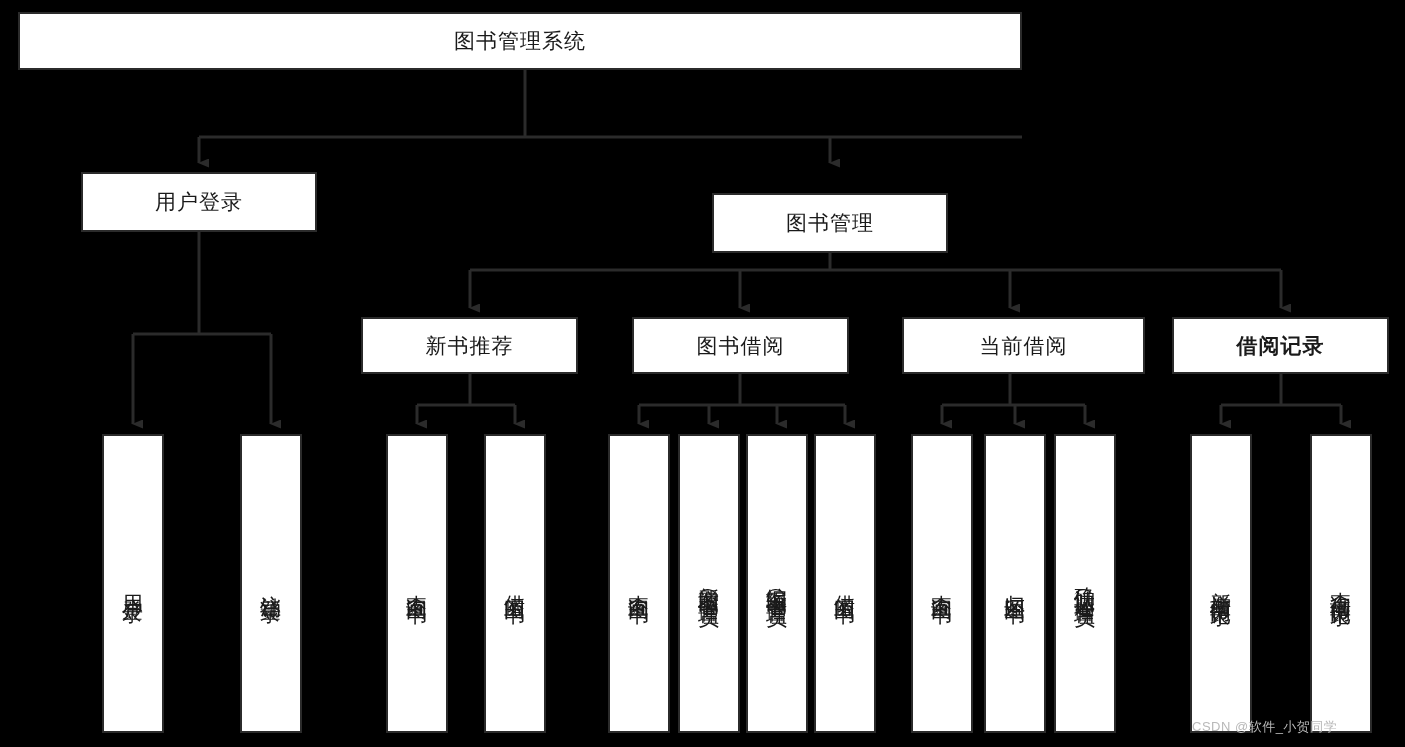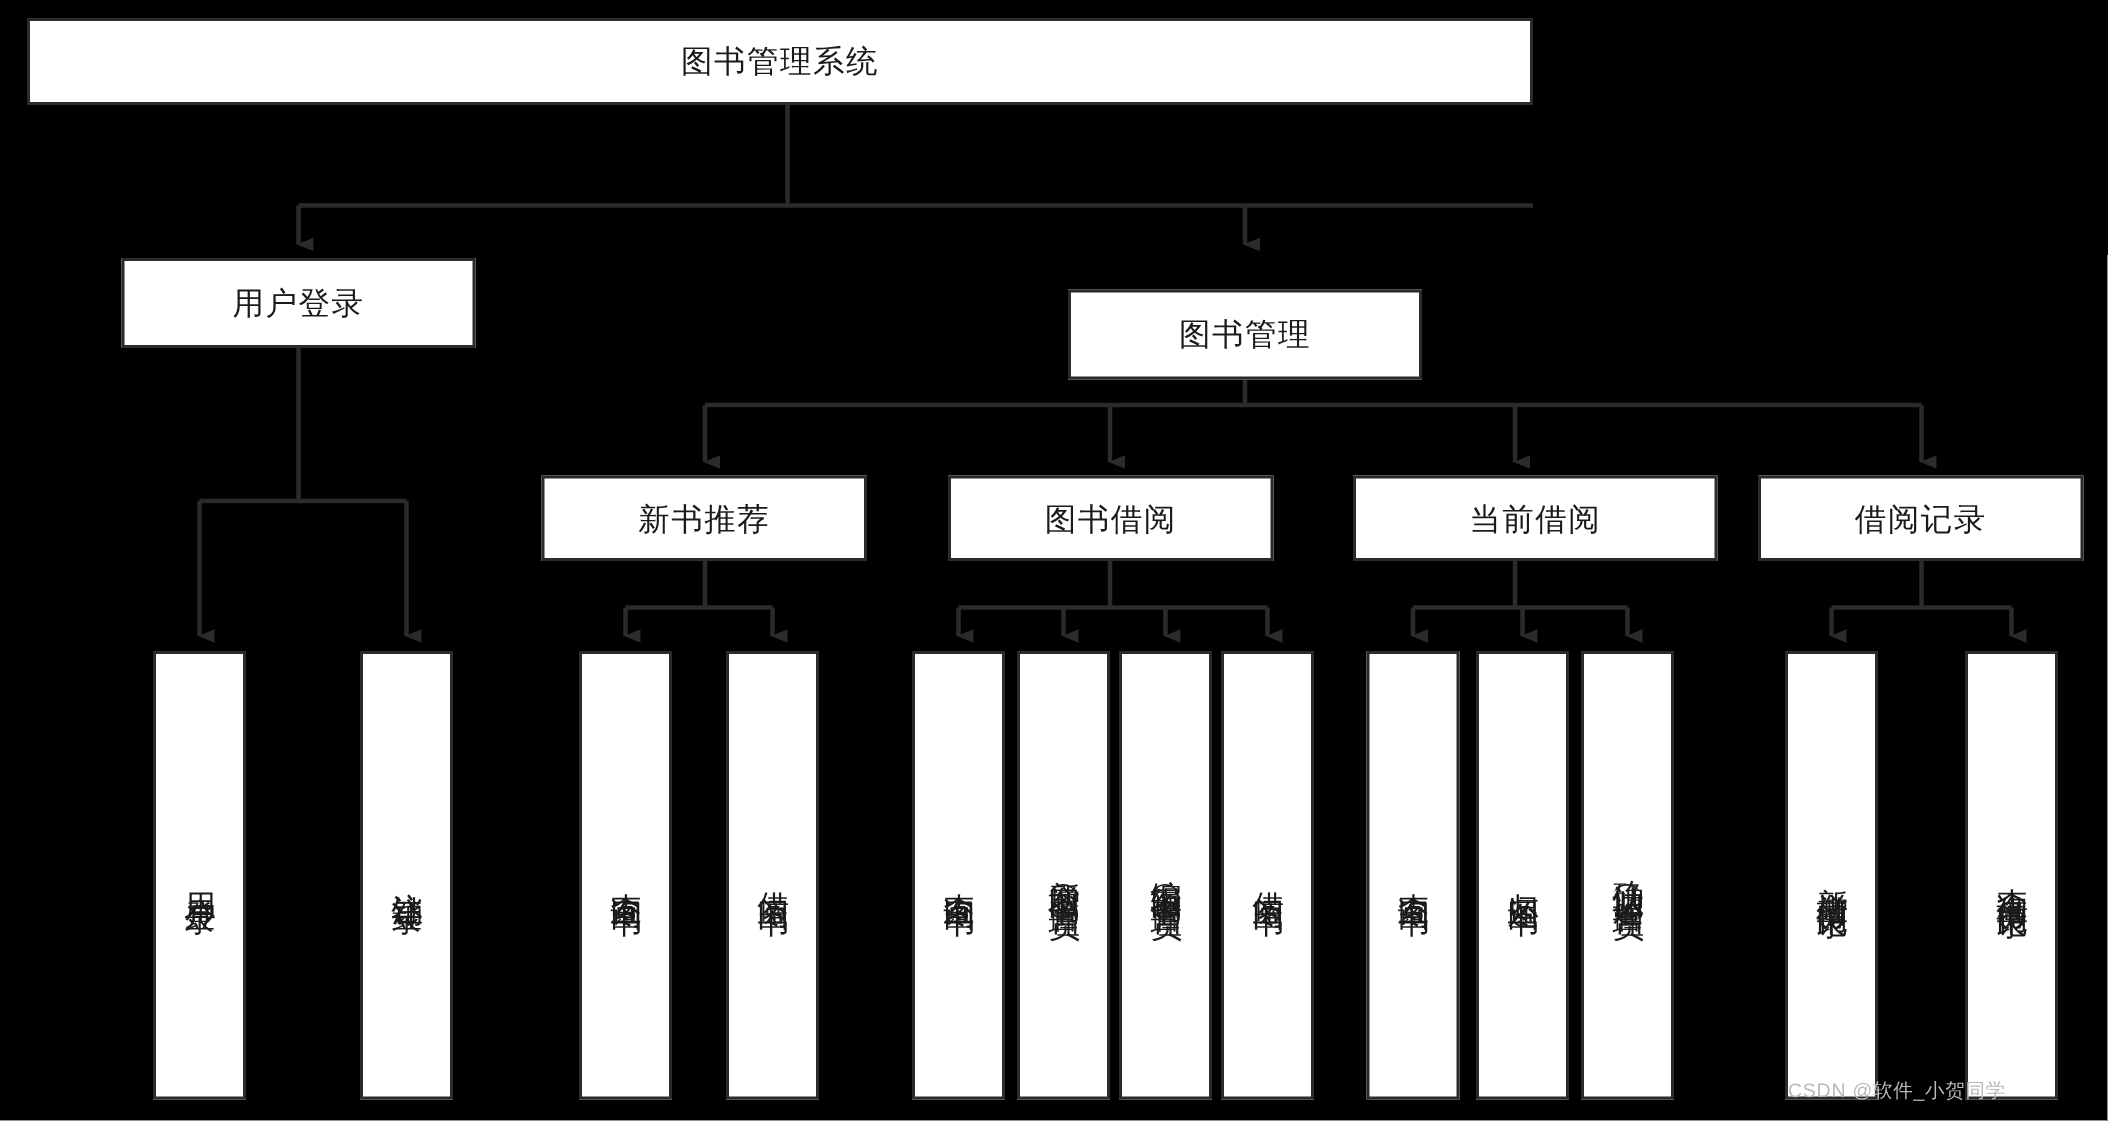--- a/index.html
+++ b/index.html
@@ -134,21 +134,21 @@
 
   <div class="node horiz" style="left:361px; top:317px; width:217px; height:57px;">
     <span>新书推荐</span>
   </div>
   <div class="node horiz" style="left:632px; top:317px; width:217px; height:57px;">
     <span>图书借阅</span>
   </div>
   <div class="node horiz" style="left:902px; top:317px; width:243px; height:57px;">
     <span>当前借阅</span>
   </div>
-  <div class="node horiz" style="left:1172px; top:317px; width:217px; height:57px;">
+  <div class="node horiz" style="left:1172px; top:317px; width:217px; height:57px;font-weight:bold;">
     <span>借阅记录</span>
   </div>
 
   <div class="node vert" style="left:102px; top:434px; width:62px; height:299px;">
     <span class="vtext">用户登录</span>
   </div>
   <div class="node vert" style="left:240px; top:434px; width:62px; height:299px;">
     <span class="vtext">注销登录</span>
   </div>
 

